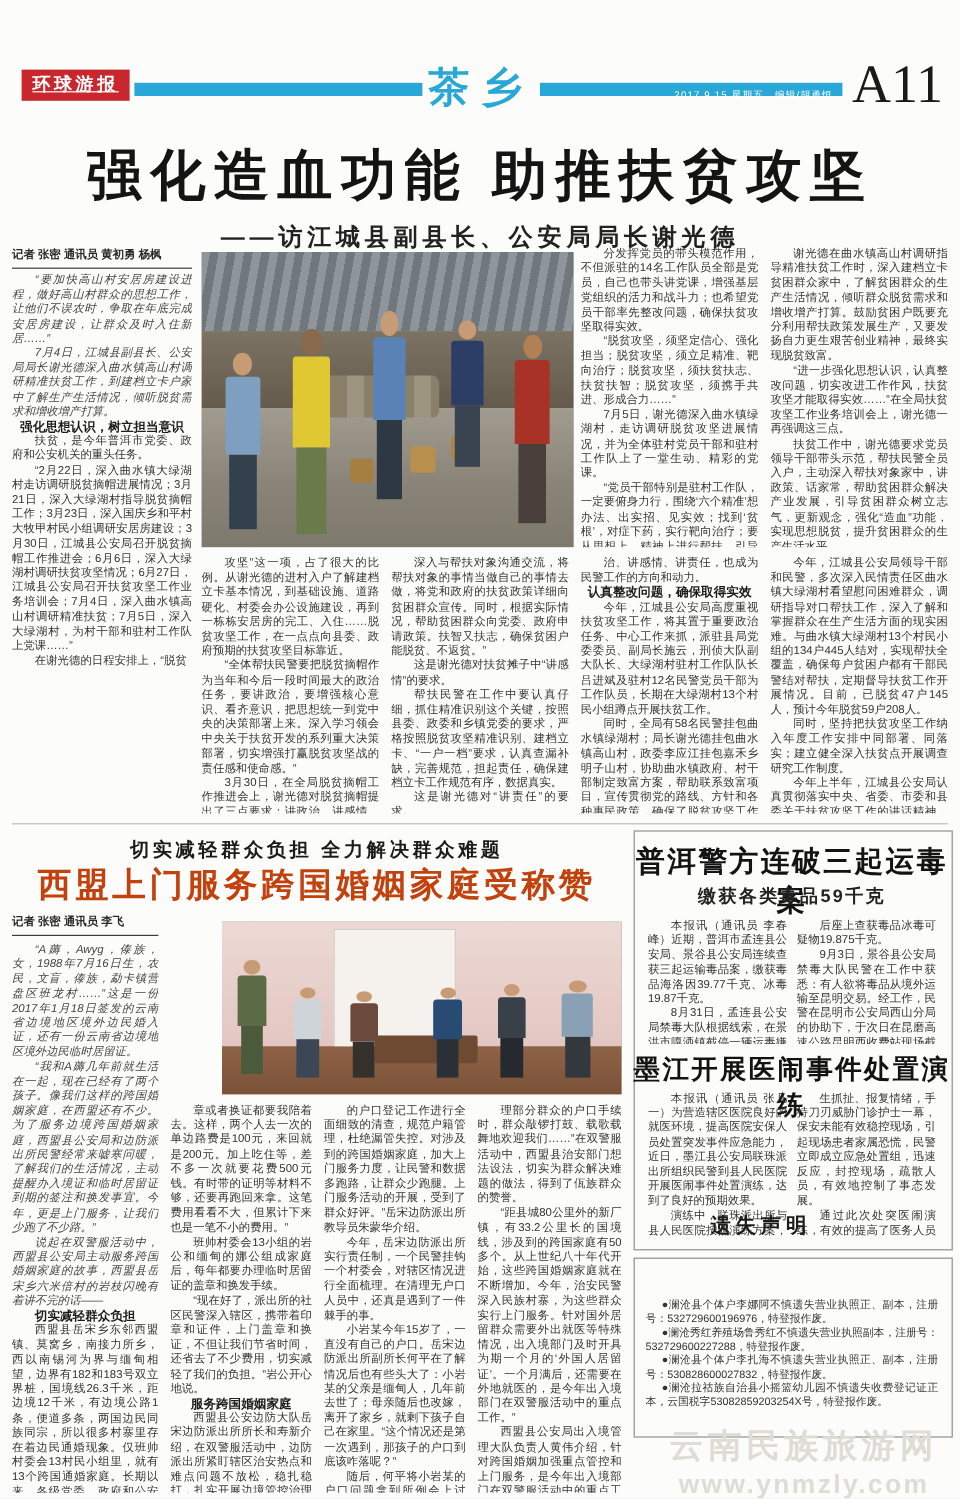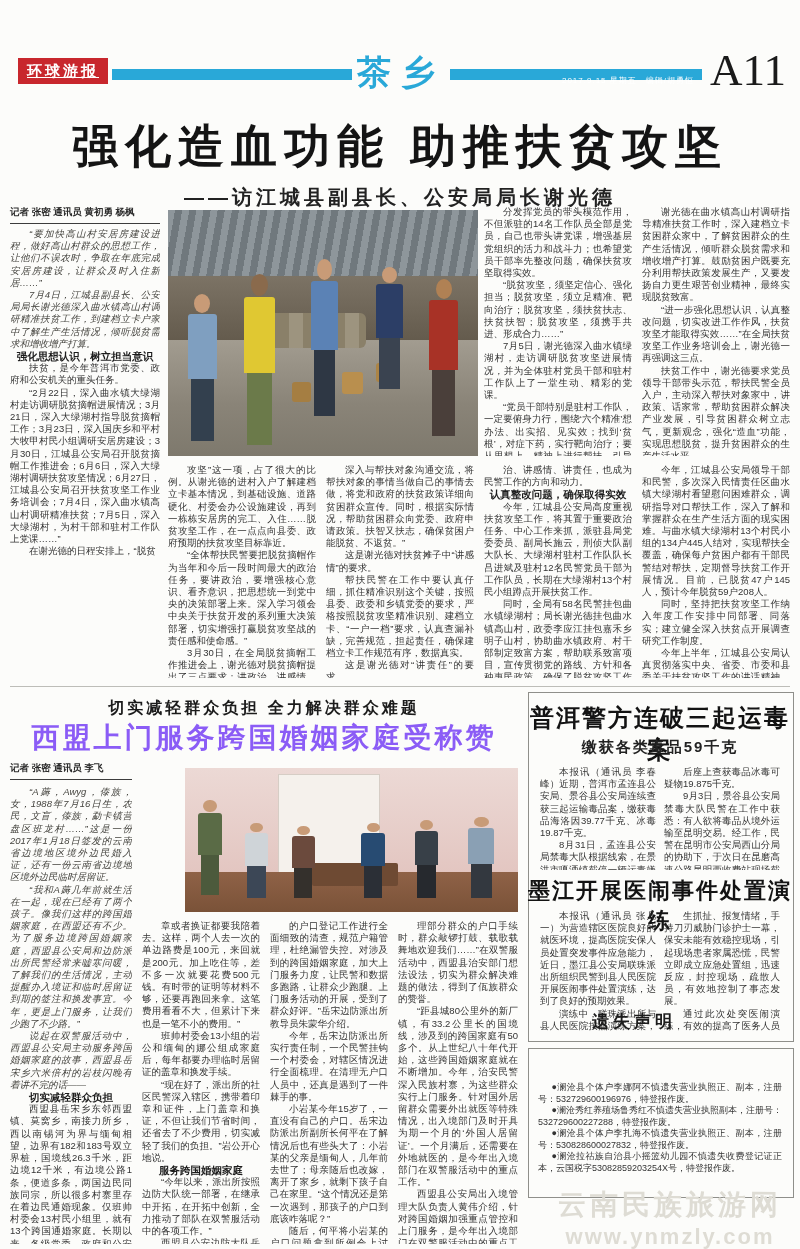--- a/index.html
+++ b/index.html
@@ -27,21 +27,21 @@
   .col p{margin:0;}
   .t-p{text-indent:2em;}
   .t-i{text-indent:2em;font-style:italic;color:#45443f;}
   .t-h{font-weight:bold;text-align:center;text-indent:0;margin:6px 0 5px 0;color:#1c1c1c;font-size:10.5px;}
   .byline{font-weight:bold;font-size:9.5px;border-bottom:1.5px solid #3c3c3c;padding-bottom:4px;}
   .rule{background:#bdbdb8;height:1px;}
   
   .kicker{left:10px;top:698px;width:508px;text-align:center;font-size:16px;font-weight:bold;
           letter-spacing:3px;color:#1b1b1b;}
   .h2{left:10px;top:719px;width:508px;text-align:center;font-size:28px;font-weight:900;
-      letter-spacing:3px;color:#8b5cf6;}
+      letter-spacing:3px;color:#c2410c;}
   
   .boxed{border:1px solid #8f8f8a;background:#fcfcfa;}
   .h3{left:528px;top:702px;width:264px;text-align:center;font-size:24px;font-weight:900;letter-spacing:2px;color:#131313;}
   .h3sub{left:528px;top:738px;width:264px;text-align:center;font-size:15px;font-weight:bold;letter-spacing:2px;color:#222;}
   .h4{left:528px;top:876px;width:264px;text-align:center;font-size:22px;font-weight:900;letter-spacing:2px;color:#131313;}
   .lost-title{left:528px;top:1010px;width:212px;text-align:center;font-size:17px;font-weight:bold;letter-spacing:4px;color:#1c1c1c;}
   .lost-items{font-size:9px;line-height:11.5px;}
   .lost-items p{margin:0;text-indent:1.5em;}
   
   .photo{overflow:hidden;background:#9a948a;}
@@ -198,21 +198,20 @@
       <p class="t-i">“我和A薅几年前就生活在一起，现在已经有了两个孩子。像我们这样的跨国婚姻家庭，在西盟还有不少。为了服务边境跨国婚姻家庭，西盟县公安局和边防派出所民警经常来嘘寒问暖，了解我们的生活情况，主动提醒办入境证和临时居留证到期的签注和换发事宜。今年，更是上门服务，让我们少跑了不少路。”</p>
       <p class="t-i">说起在双警服活动中，西盟县公安局主动服务跨国婚姻家庭的故事，西盟县岳宋乡六米倍村的岩枝闪晚有着讲不完的话——</p>
       <p class="t-h">切实减轻群众负担</p>
       <p class="t-p">西盟县岳宋乡东邻西盟镇、莫窝乡，南接力所乡，西以南锡河为界与缅甸相望，边界有182和183号双立界桩，国境线26.3千米，距边境12千米，有边境公路1条，便道多条，两国边民同族同宗，所以很多村寨里存在着边民通婚现象。仅班帅村委会13村民小组里，就有13个跨国通婚家庭。长期以来，各级党委、政府和公安机关非常关心这些家庭，给予了无微不至的关心。</p>
     </div>
   <div class="abs col" style="left:142px;top:920px;width:118px;height:324px;">
       <p class="t-p">章或者换证都要我陪着去。这样，两个人去一次的单边路费是100元，来回就是200元。加上吃住等，差不多一次就要花费500元钱。有时带的证明等材料不够，还要再跑回来拿。这笔费用看看不大，但累计下来也是一笔不小的费用。”</p>
       <p class="t-p">班帅村委会13小组的岩公和缅甸的娜公组成家庭后，每年都要办理临时居留证的盖章和换发手续。</p>
       <p class="t-p">“现在好了，派出所的社区民警深入辖区，携带着印章和证件，上门盖章和换证，不但让我们节省时间，还省去了不少费用，切实减轻了我们的负担。”岩公开心地说。</p>
       <p class="t-h">服务跨国婚姻家庭</p>
-      <p class="t-p">“今年以来，派出所按照边防大队统一部署，在继承中开拓，在开拓中创新，全力推动了部队在双警服活动中的各项工作。”</p>
       <p class="t-p">西盟县公安边防大队岳宋边防派出所所长和寿新介绍，在双警服活动中，边防派出所紧盯辖区治安热点和难点问题不放松，稳扎稳打，扎实开展边境管控治理等活动，取得了明显成效。截至目前，共开展出入境法律宣传9场，边境联合巡逻5次，清理劝返“三非”人员28人。</p>
     </div>
   <div class="abs col" style="left:270px;top:920px;width:118px;height:324px;">
       <p class="t-p">的户口登记工作进行全面细致的清查，规范户籍管理，杜绝漏管失控。对涉及到的跨国婚姻家庭，加大上门服务力度，让民警和数据多跑路，让群众少跑腿。上门服务活动的开展，受到了群众好评。”岳宋边防派出所教导员朱蒙华介绍。</p>
       <p class="t-p">今年，岳宋边防派出所实行责任制，一个民警挂钩一个村委会，对辖区情况进行全面梳理。在清理无户口人员中，还真是遇到了一件棘手的事。</p>
       <p class="t-p">小岩某今年15岁了，一直没有自己的户口。岳宋边防派出所副所长何平在了解情况后也有些头大了：小岩某的父亲是缅甸人，几年前去世了；母亲随后也改嫁，离开了家乡，就剩下孩子自己在家里。“这个情况还是第一次遇到，那孩子的户口到底该咋落呢？”</p>
       <p class="t-p">随后，何平将小岩某的户口问题拿到所例会上讨论，在经过多方讨论和汇报请示后，终于有了解决的办法。随后，邻居、亲戚、村组干部、乡镇政府、辖区等方面的各种证明材料几十份，终于在何平手里陆续完善。最近，小岩某终于办到了自己的户口本和身份证。</p>
     </div>
   <div class="abs col" style="left:398px;top:920px;width:120px;height:324px;">
       <p class="t-p">理部分群众的户口手续时，群众敲锣打鼓、载歌载舞地欢迎我们……”在双警服活动中，西盟县治安部门想法设法，切实为群众解决难题的做法，得到了佤族群众的赞誉。</p>

